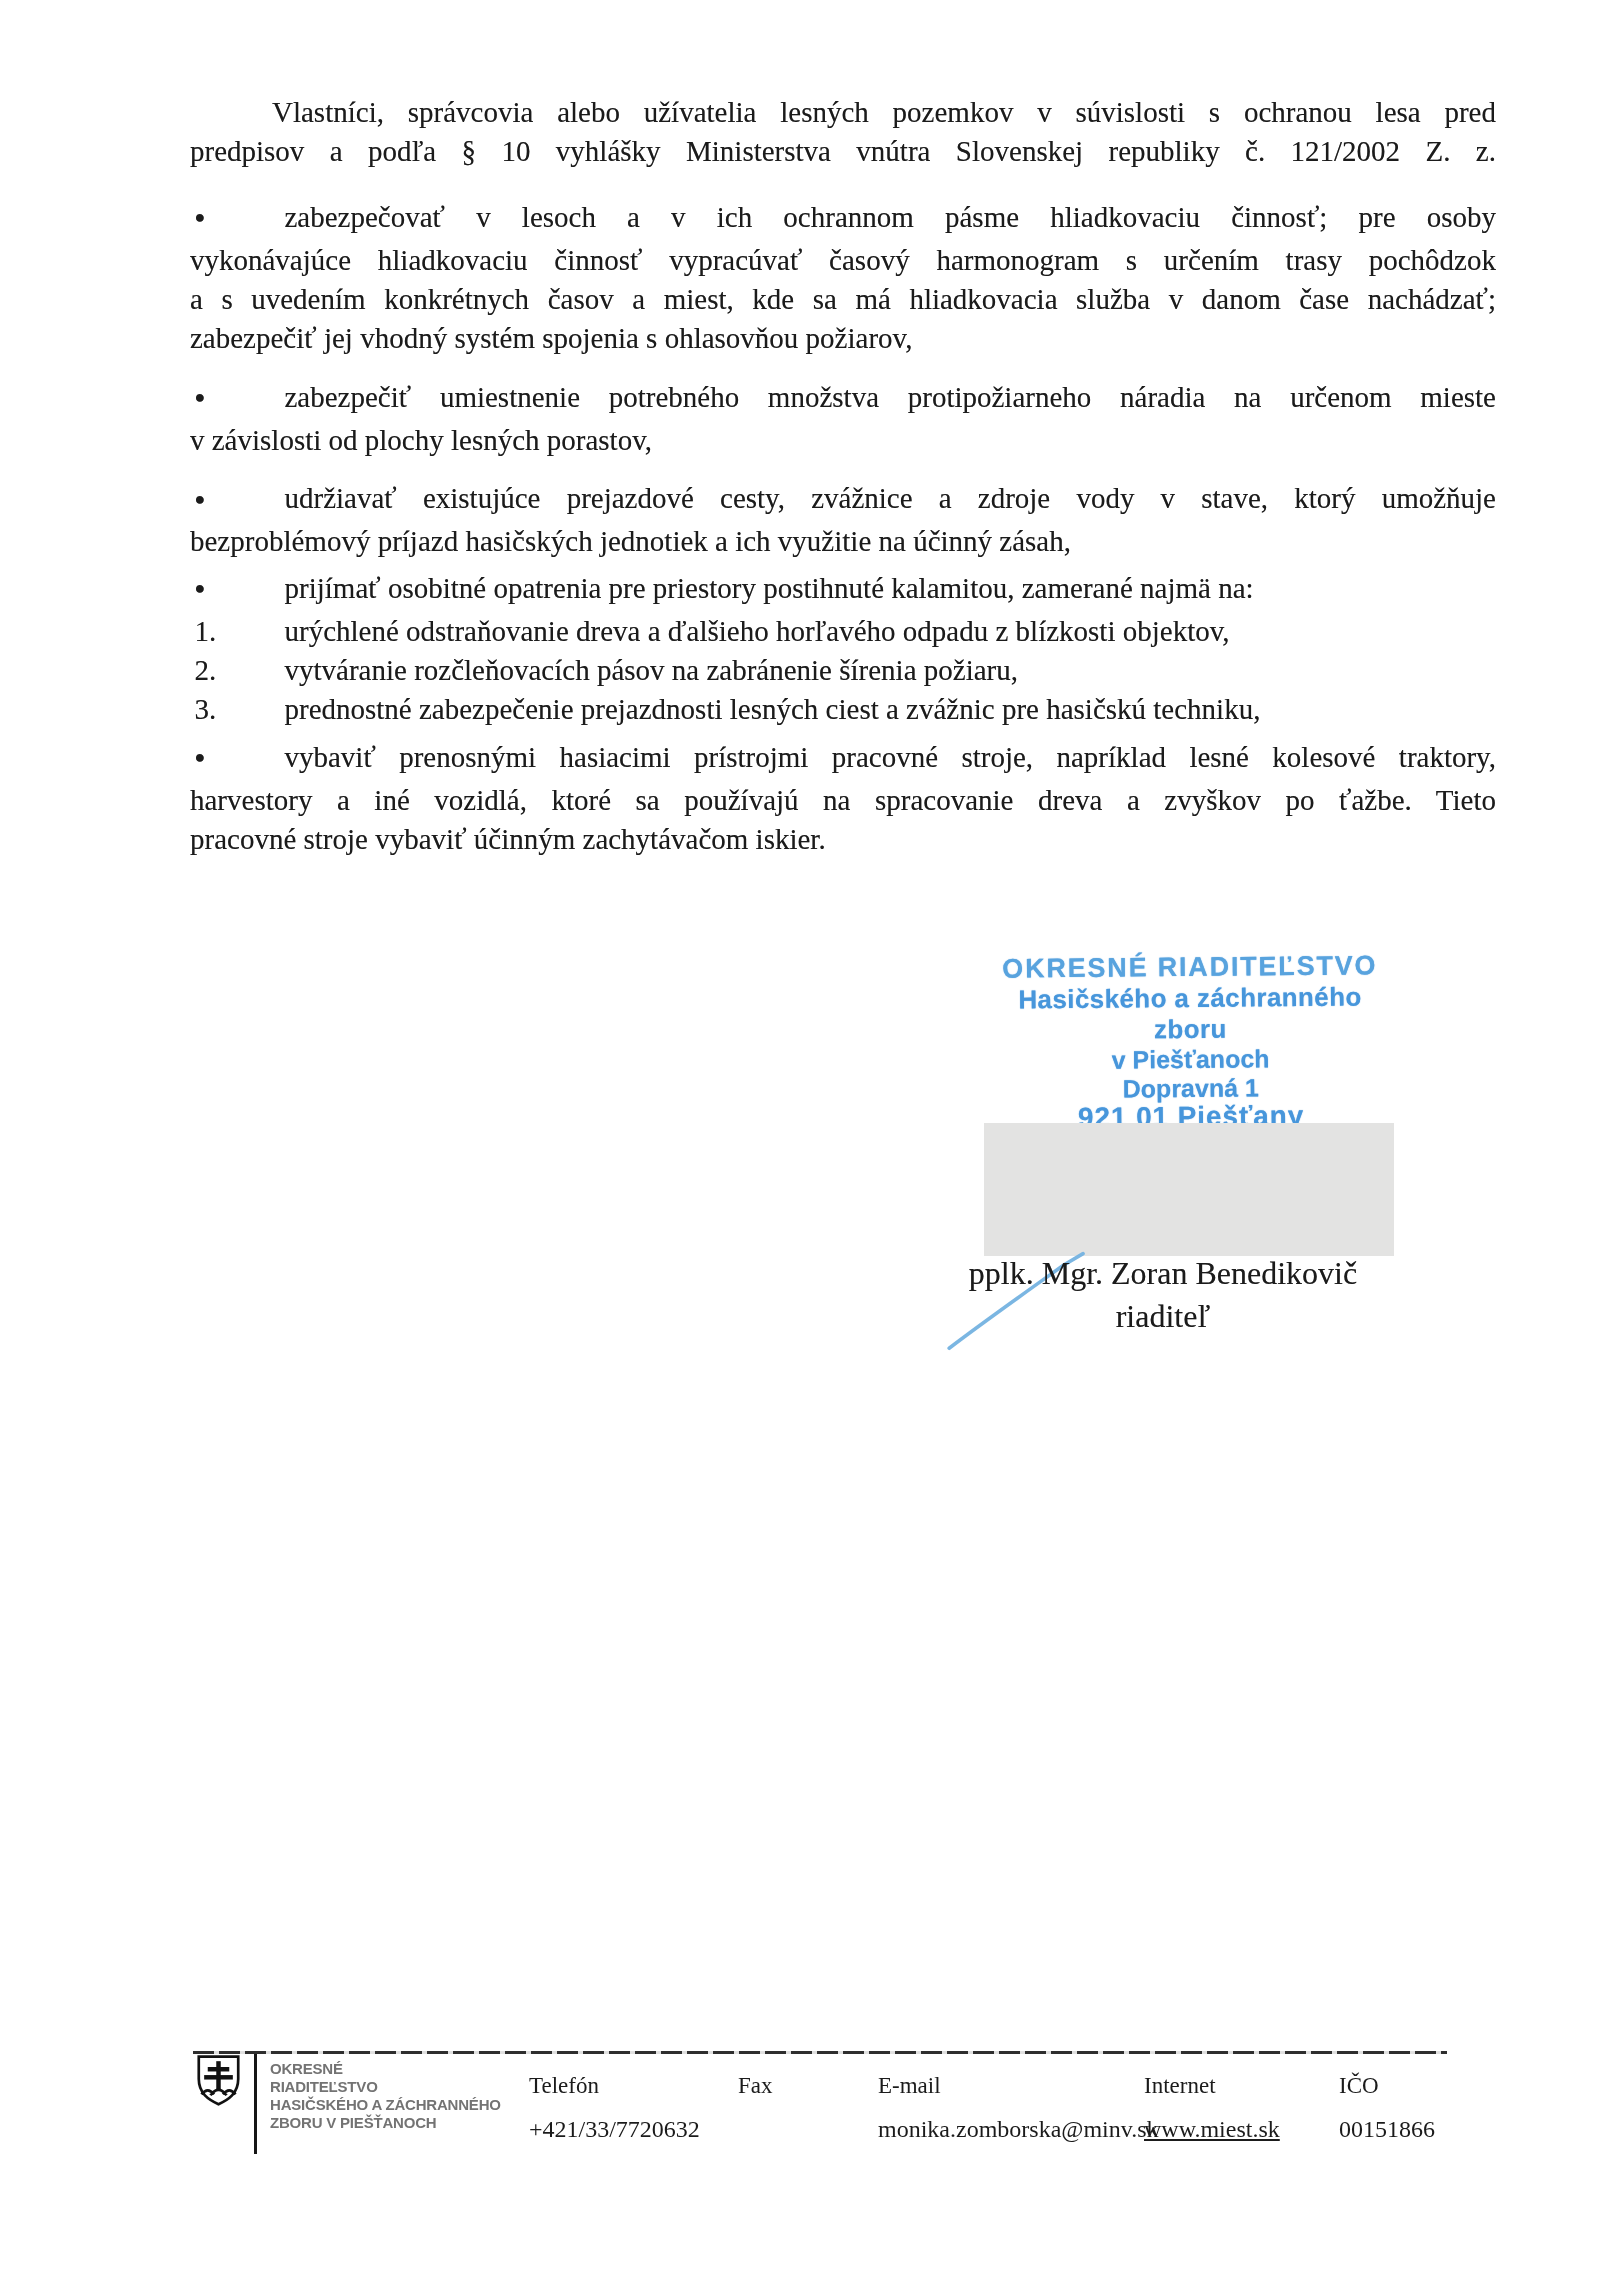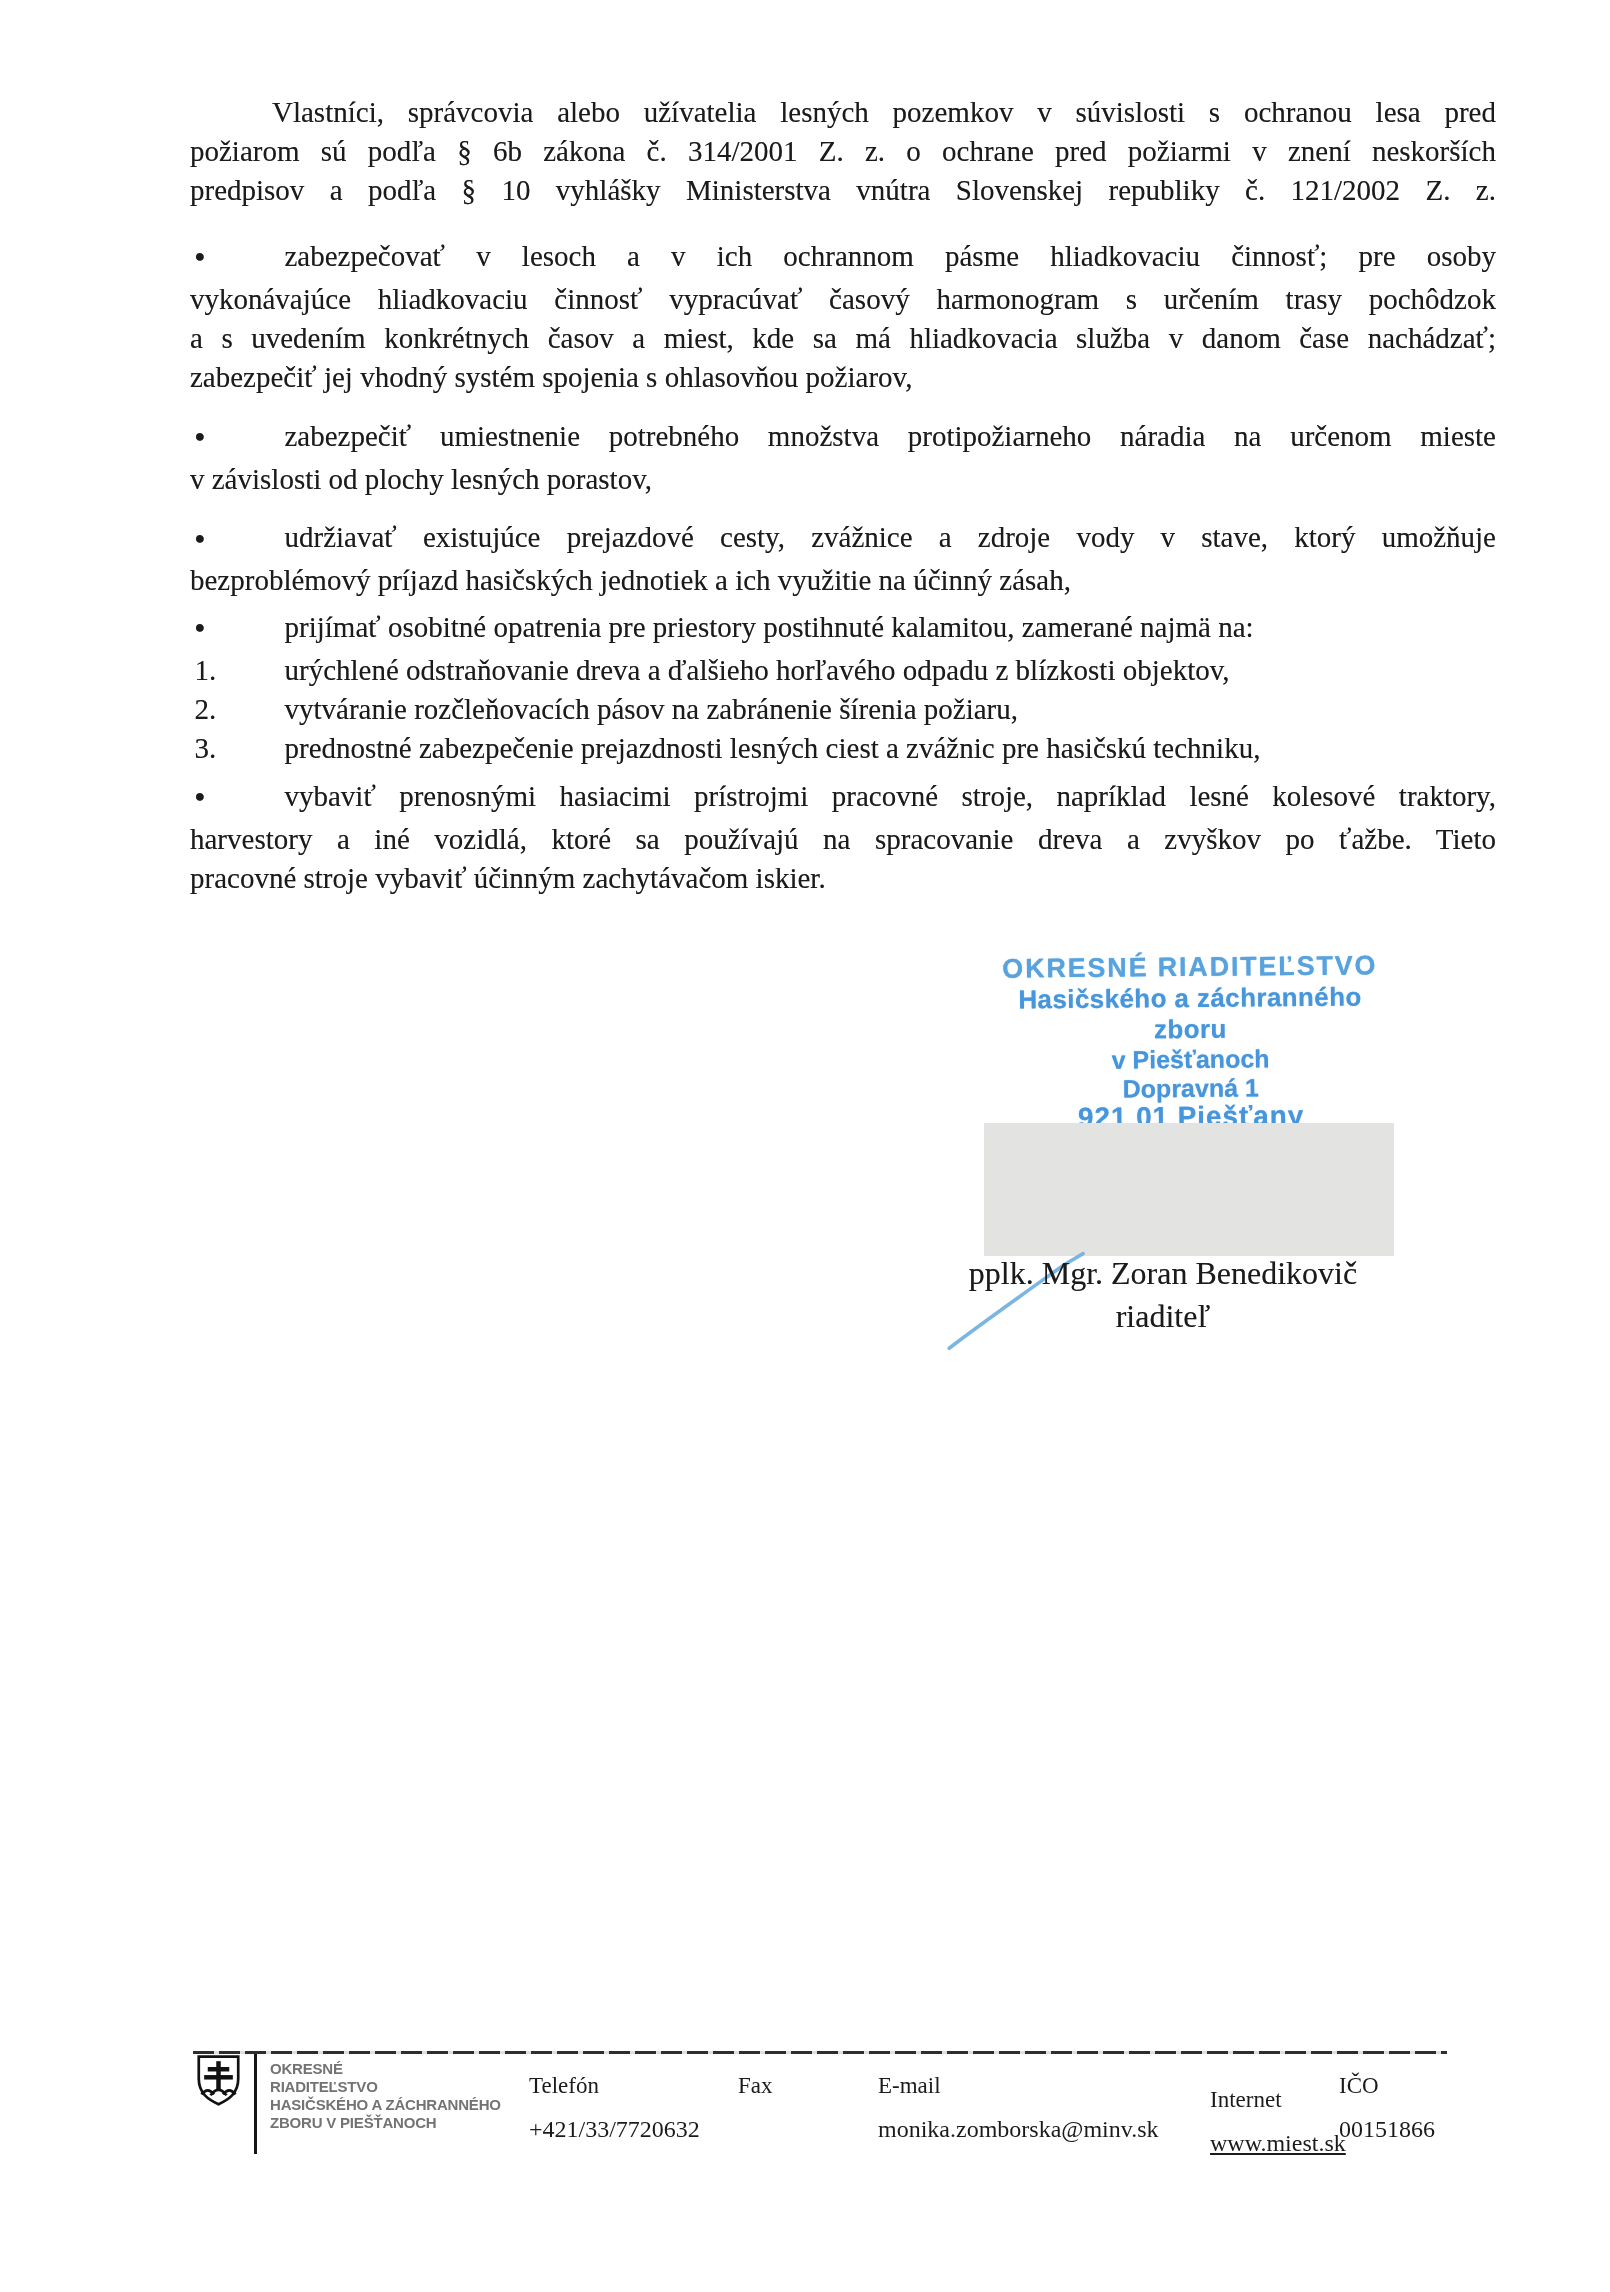--- a/index.html
+++ b/index.html
@@ -55,33 +55,32 @@
   }
   .shield{position:absolute;left:195px;top:2054px;}
   .f-divider{position:absolute;left:254px;top:2054px;width:2.7px;height:100px;background:#161616;}
   .f-org{
     position:absolute;left:270px;top:2060px;width:269px;
     font-family:"Liberation Sans","DejaVu Sans",sans-serif;font-weight:bold;
     font-size:15px;line-height:18px;color:#737373;letter-spacing:-0.2px;
   }
   .f-label{position:absolute;top:2072px;font-size:23px;line-height:27px;}
   .f-value{position:absolute;top:2115px;font-size:24px;line-height:29px;}
-  .x-tel{left:529px;text-align:right;} .x-fax{left:738px;} .x-mail{left:878px;} .x-net{left:1210px;margin-top:14px;} .x-ico{left:1339px;}
+  .x-tel{left:529px;text-align:right;} .x-fax{left:738px;} .x-mail{left:878px;} .x-net{left:1144px;} .x-ico{left:1339px;}
   .u{text-decoration:underline;}
 </style>
 </head>
 <body>
 
 <div class="page">
 
   <div class="content">
 
     <div class="para">
       <div class="line indent">Vlastníci, správcovia alebo užívatelia lesných pozemkov v súvislosti s ochranou lesa pred</div>
-      <div class="line">požiarom sú podľa § 6b zákona č. 314/2001 Z. z. o ochrane pred požiarmi v znení neskorších</div>
       <div class="line">predpisov a podľa § 10 vyhlášky Ministerstva vnútra Slovenskej republiky č. 121/2002 Z. z.</div>
     </div>
 
     <div class="para mt30">
       <div class="line"><span class="mk dot">●</span><span>zabezpečovať v lesoch a v ich ochrannom pásme hliadkovaciu činnosť; pre osoby</span></div>
       <div class="line">vykonávajúce hliadkovaciu činnosť vypracúvať časový harmonogram s určením trasy pochôdzok</div>
       <div class="line">a s uvedením konkrétnych časov a miest, kde sa má hliadkovacia služba v danom čase nachádzať;</div>
       <div class="line left">zabezpečiť jej vhodný systém spojenia s ohlasovňou požiarov,</div>
     </div>
 

